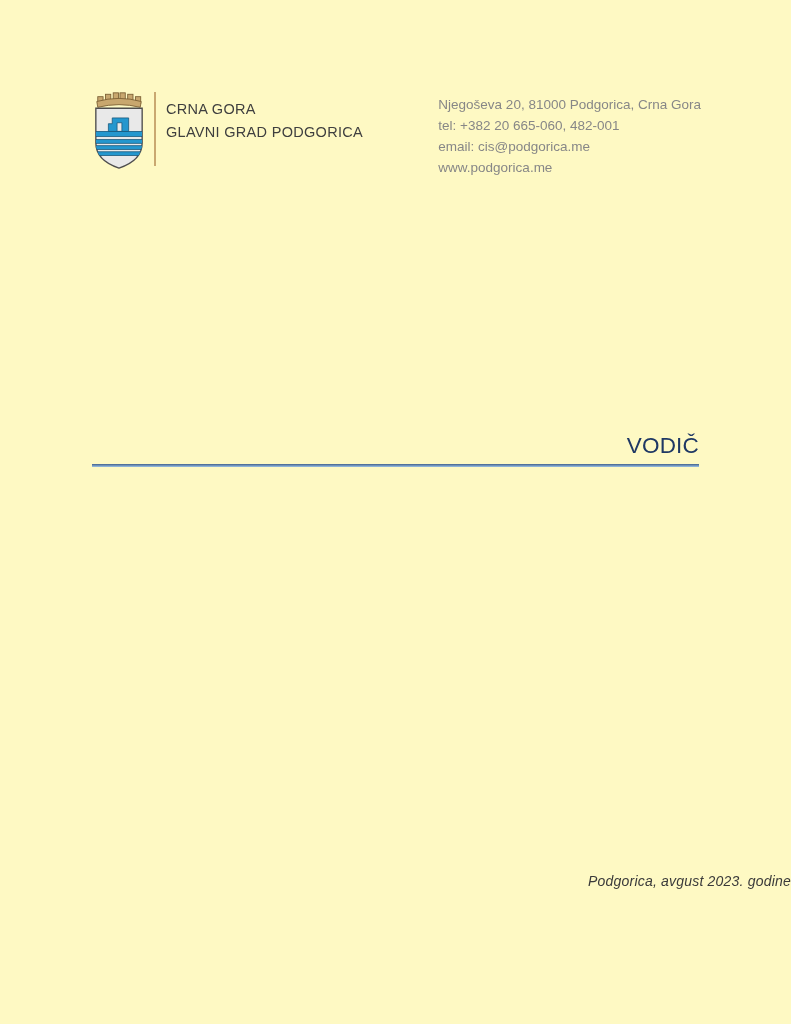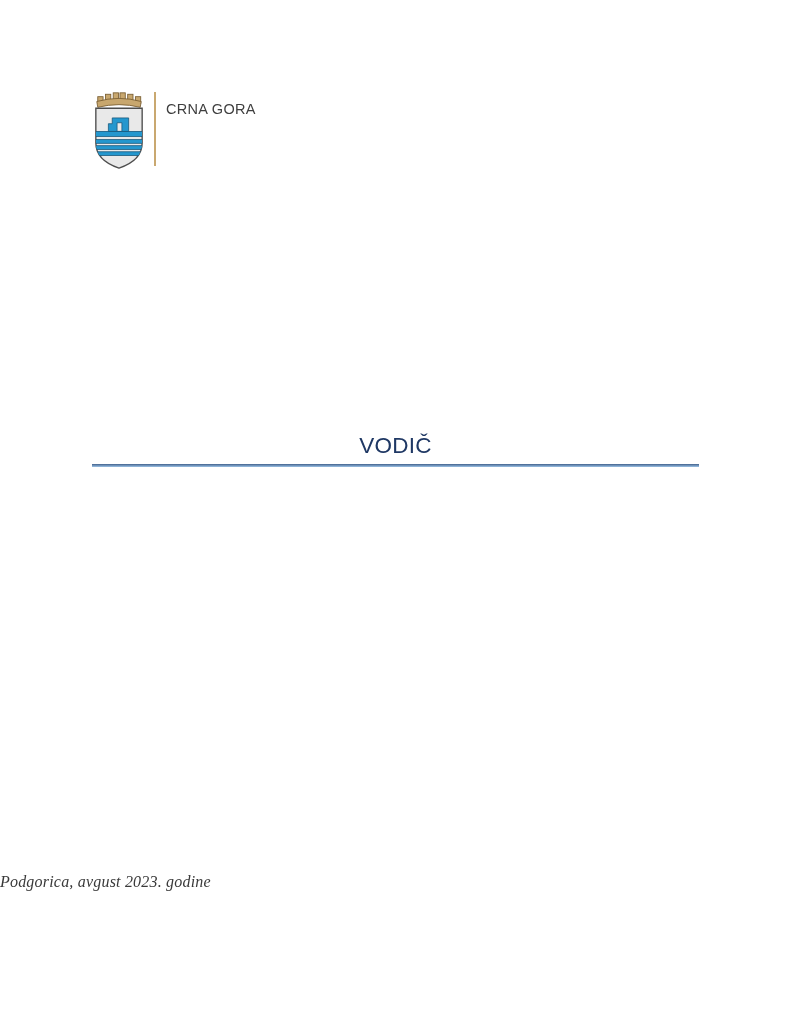--- a/index.html
+++ b/index.html
@@ -6,21 +6,21 @@
     margin: 0;
     padding: 0;
     background: #c8c8c8;
     font-family: "Liberation Sans", sans-serif;
   }
   .page {
     position: relative;
     width: 791px;
     height: 1024px;
     margin: 0 auto;
-    background: #ffffff;
+    background: #fef9c3;
     overflow: hidden;
   }
 
   
   .header {
     position: absolute;
     top: 88px;
     left: 90px;
     right: 90px;
     display: flex;
@@ -54,45 +54,44 @@
     line-height: 21px;
     white-space: nowrap;
   }
 
   
   .title-block {
     position: absolute;
     top: 432px;
     left: 92px;
     width: 607px;
-    text-align: center;
+    text-align: right;
     color: #1f3864;
     font-size: 22.5px;
     line-height: 27px;
     font-weight: 400;
     letter-spacing: 0.2px;
   }
   .title-rule {
     margin-top: 5px;
     height: 3px;
     background: linear-gradient(#41618c, #9dc3e6);
   }
 
   
   .date-line {
     position: absolute;
     top: 873px;
     left: 0;
     width: 100%;
-    text-align: left;
+    text-align: right;
     color: #3a3a3a;
-    font-size: 16px;
+    font-size: 14px;
     font-style: italic;
     letter-spacing: 0.2px;
-    font-family: Liberation Serif, serif;
   }
 </style>
 </head>
 <body>
 
 <div class="page">
 
   <div class="header">
 
     <svg class="crest" viewBox="0 0 60 86" xmlns="http://www.w3.org/2000/svg">
@@ -120,22 +119,29 @@
         <rect x="4" y="53.5" width="52" height="3.8"></rect>
         <rect x="4" y="59.8" width="52" height="3.8"></rect>
         <rect x="4" y="66.1" width="52" height="3.8"></rect>
       </g>
     </svg>
 
     <div class="gold-divider"></div>
 
     <div class="org-block">
       <div>CRNA GORA</div>
+      <div>GLAVNI GRAD PODGORICA</div>
     </div>
 
+    <div class="contact-block">
+      <div>Njegoševa 20, 81000 Podgorica, Crna Gora</div>
+      <div>tel: +382 20 665-060, 482-001</div>
+      <div>email: cis@podgorica.me</div>
+      <div>www.podgorica.me</div>
+    </div>
   </div>
 
   <div class="title-block">
     <div>VODIČ</div>
     <div class="title-rule"></div>
   </div>
 
   <div class="date-line">Podgorica, avgust 2023. godine</div>
 
 </div>

